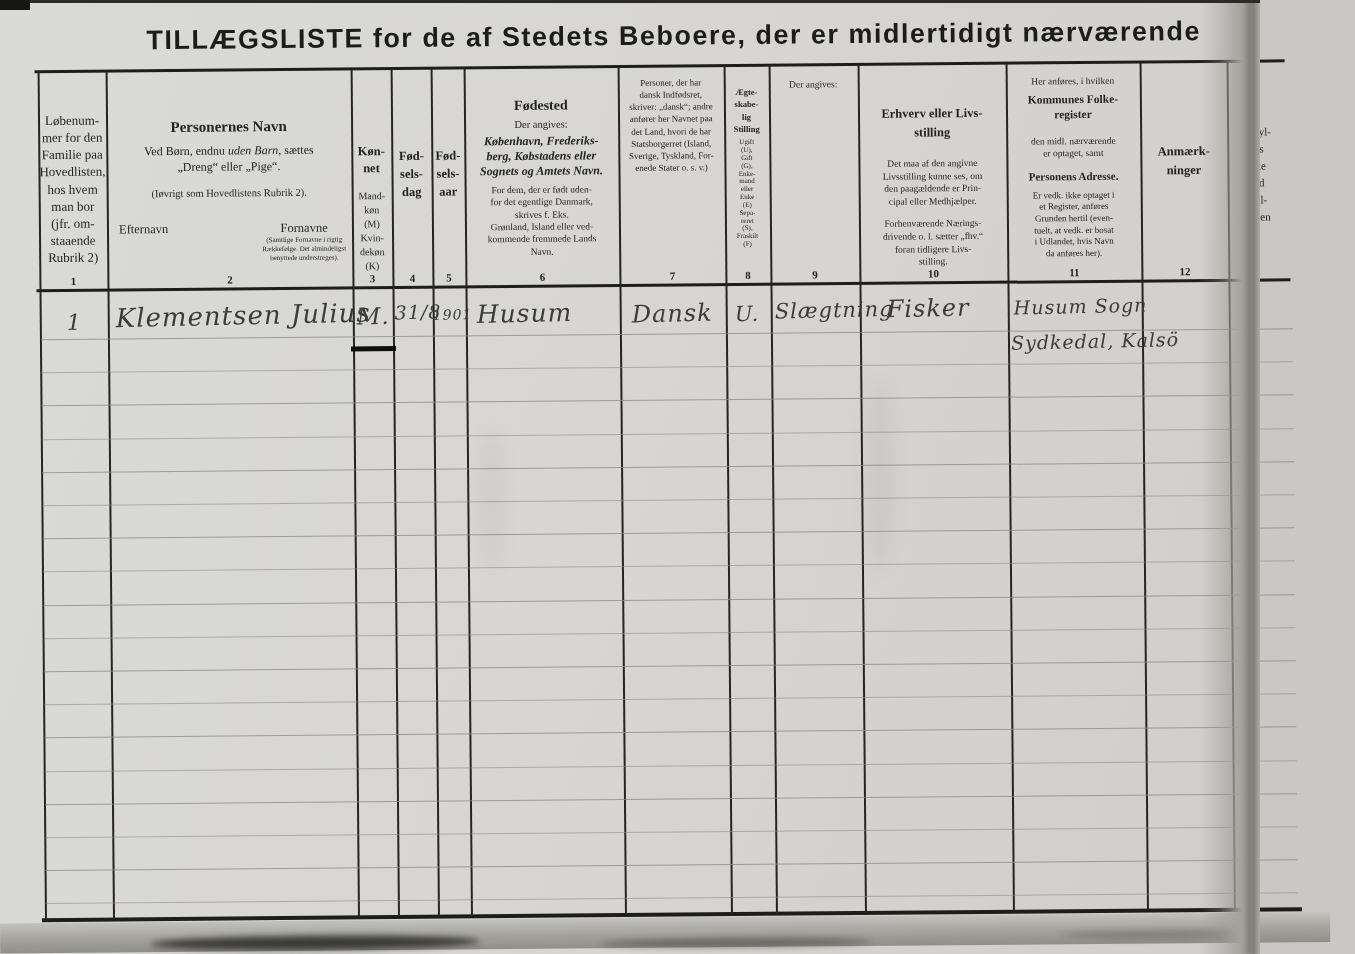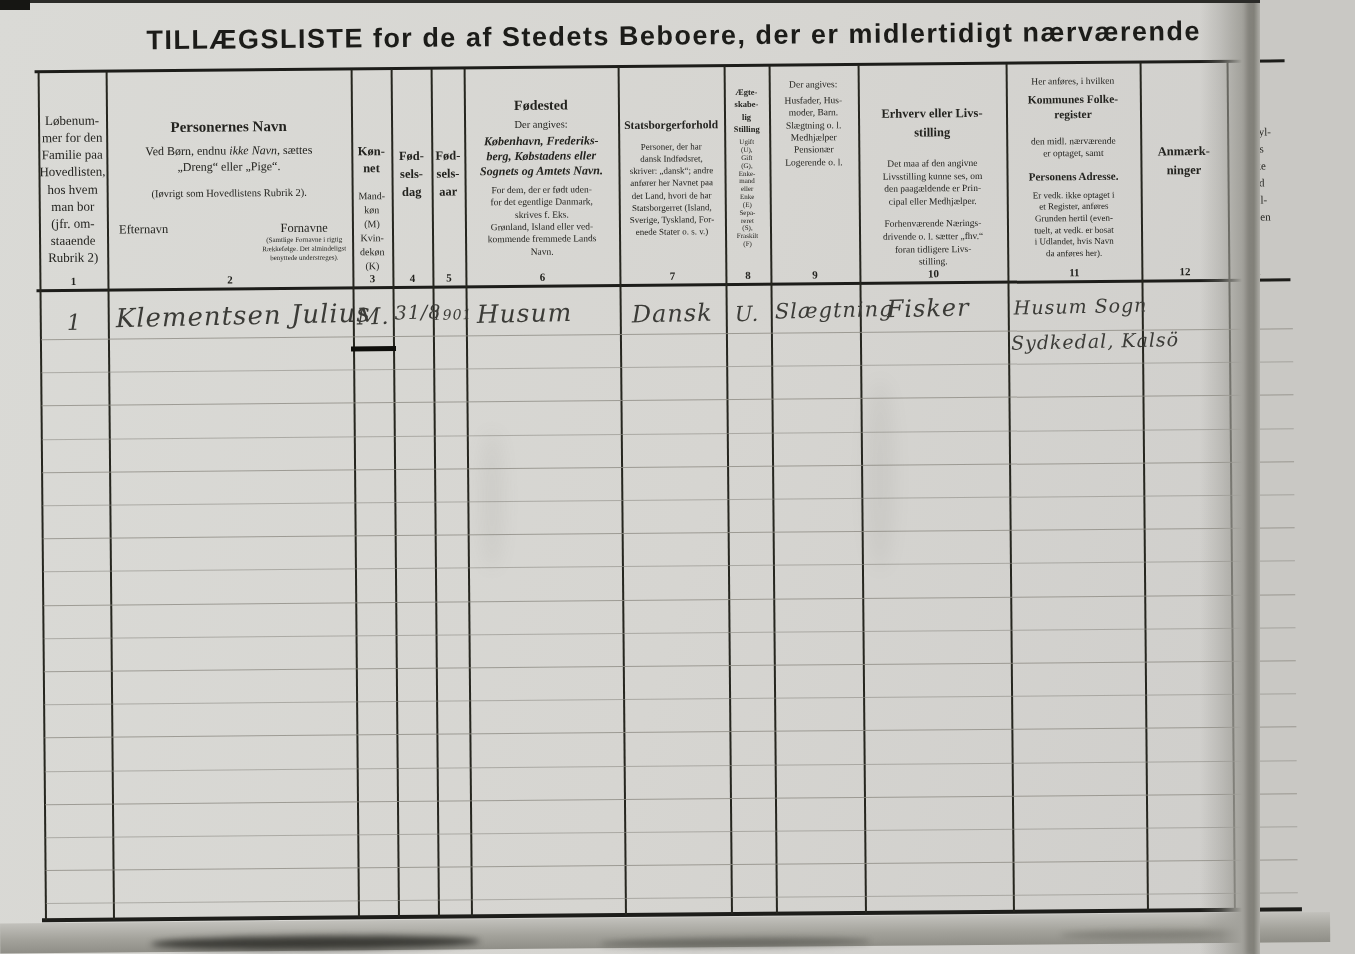--- a/index.html
+++ b/index.html
@@ -100,21 +100,21 @@
 hos hvem
 man bor
 (jfr. om-
 staaende
 Rubrik 2)</div>
       <div class="colnum">1</div>
     </div>
 
     <div class="hcell" style="left:113px;width:245px;">
       <div class="bold" style="padding-top:48px;font-size:15px;">Personernes Navn</div>
-      <div class="pre" style="margin-top:8px;font-size:12px;line-height:1.3;"><span>Ved Børn, endnu </span><span class="it">ikke Navn</span><span>, sættes
+      <div class="pre" style="margin-top:8px;font-size:12px;line-height:1.3;"><span>Ved Børn, endnu </span><span class="it">uden Barn</span><span>, sættes
 „Dreng“ eller „Pige“.</span></div>
       <div style="margin-top:13px;font-size:10.5px;">(Iøvrigt som Hovedlistens Rubrik 2).</div>
       <div class="names-row">
         <div style="font-size:12.5px;">Efternavn</div>
         <div style="text-align:center;">
           <div style="font-size:12.5px;">Fornavne</div>
           <div class="tiny pre">(Samtlige Fornavne i rigtig
 Rækkefølge. Det almindeligst
 benyttede understreges).</div>
         </div>
@@ -157,21 +157,20 @@
       <div class="pre" style="margin-top:5px;font-size:9.5px;line-height:1.3;">For dem, der er født uden-
 for det egentlige Danmark,
 skrives f. Eks.
 Grønland, Island eller ved-
 kommende fremmede Lands
 Navn.</div>
       <div class="colnum">6</div>
     </div>
 
     <div class="hcell" style="left:625px;width:106px;">
-      <div class="bold" style="padding-top:52px;font-size:11.5px;">Statsborgerforhold</div>
       <div class="pre" style="margin-top:10px;font-size:9px;line-height:1.35;">Personer, der har
 dansk Indfødsret,
 skriver: „dansk“; andre
 anfører her Navnet paa
 det Land, hvori de har
 Statsborgerret (Island,
 Sverige, Tyskland, For-
 enede Stater o. s. v.)</div>
       <div class="colnum">7</div>
     </div>
@@ -193,26 +192,20 @@
 Sepa-
 reret
 (S),
 Fraskilt
 (F)</div>
       <div class="colnum">8</div>
     </div>
 
     <div class="hcell" style="left:776px;width:89px;">
       <div style="margin-top:14px;font-size:9.5px;">Der angives:</div>
-      <div class="pre" style="margin-top:5px;font-size:9.5px;line-height:1.3;">Husfader, Hus-
-moder, Barn.
-Slægtning o. l.
-Medhjælper
-Pensionær
-Logerende o. l.</div>
       <div class="colnum">9</div>
     </div>
 
     <div class="hcell" style="left:865px;width:148px;">
       <div class="pre bold" style="padding-top:40px;font-size:12.5px;line-height:1.55;">Erhverv eller Livs-
 stilling</div>
       <div class="pre" style="margin-top:14px;font-size:9.5px;line-height:1.35;">Det maa af den angivne
 Livsstilling kunne ses, om
 den paagældende er Prin-
 cipal eller Medhjælper.</div>

